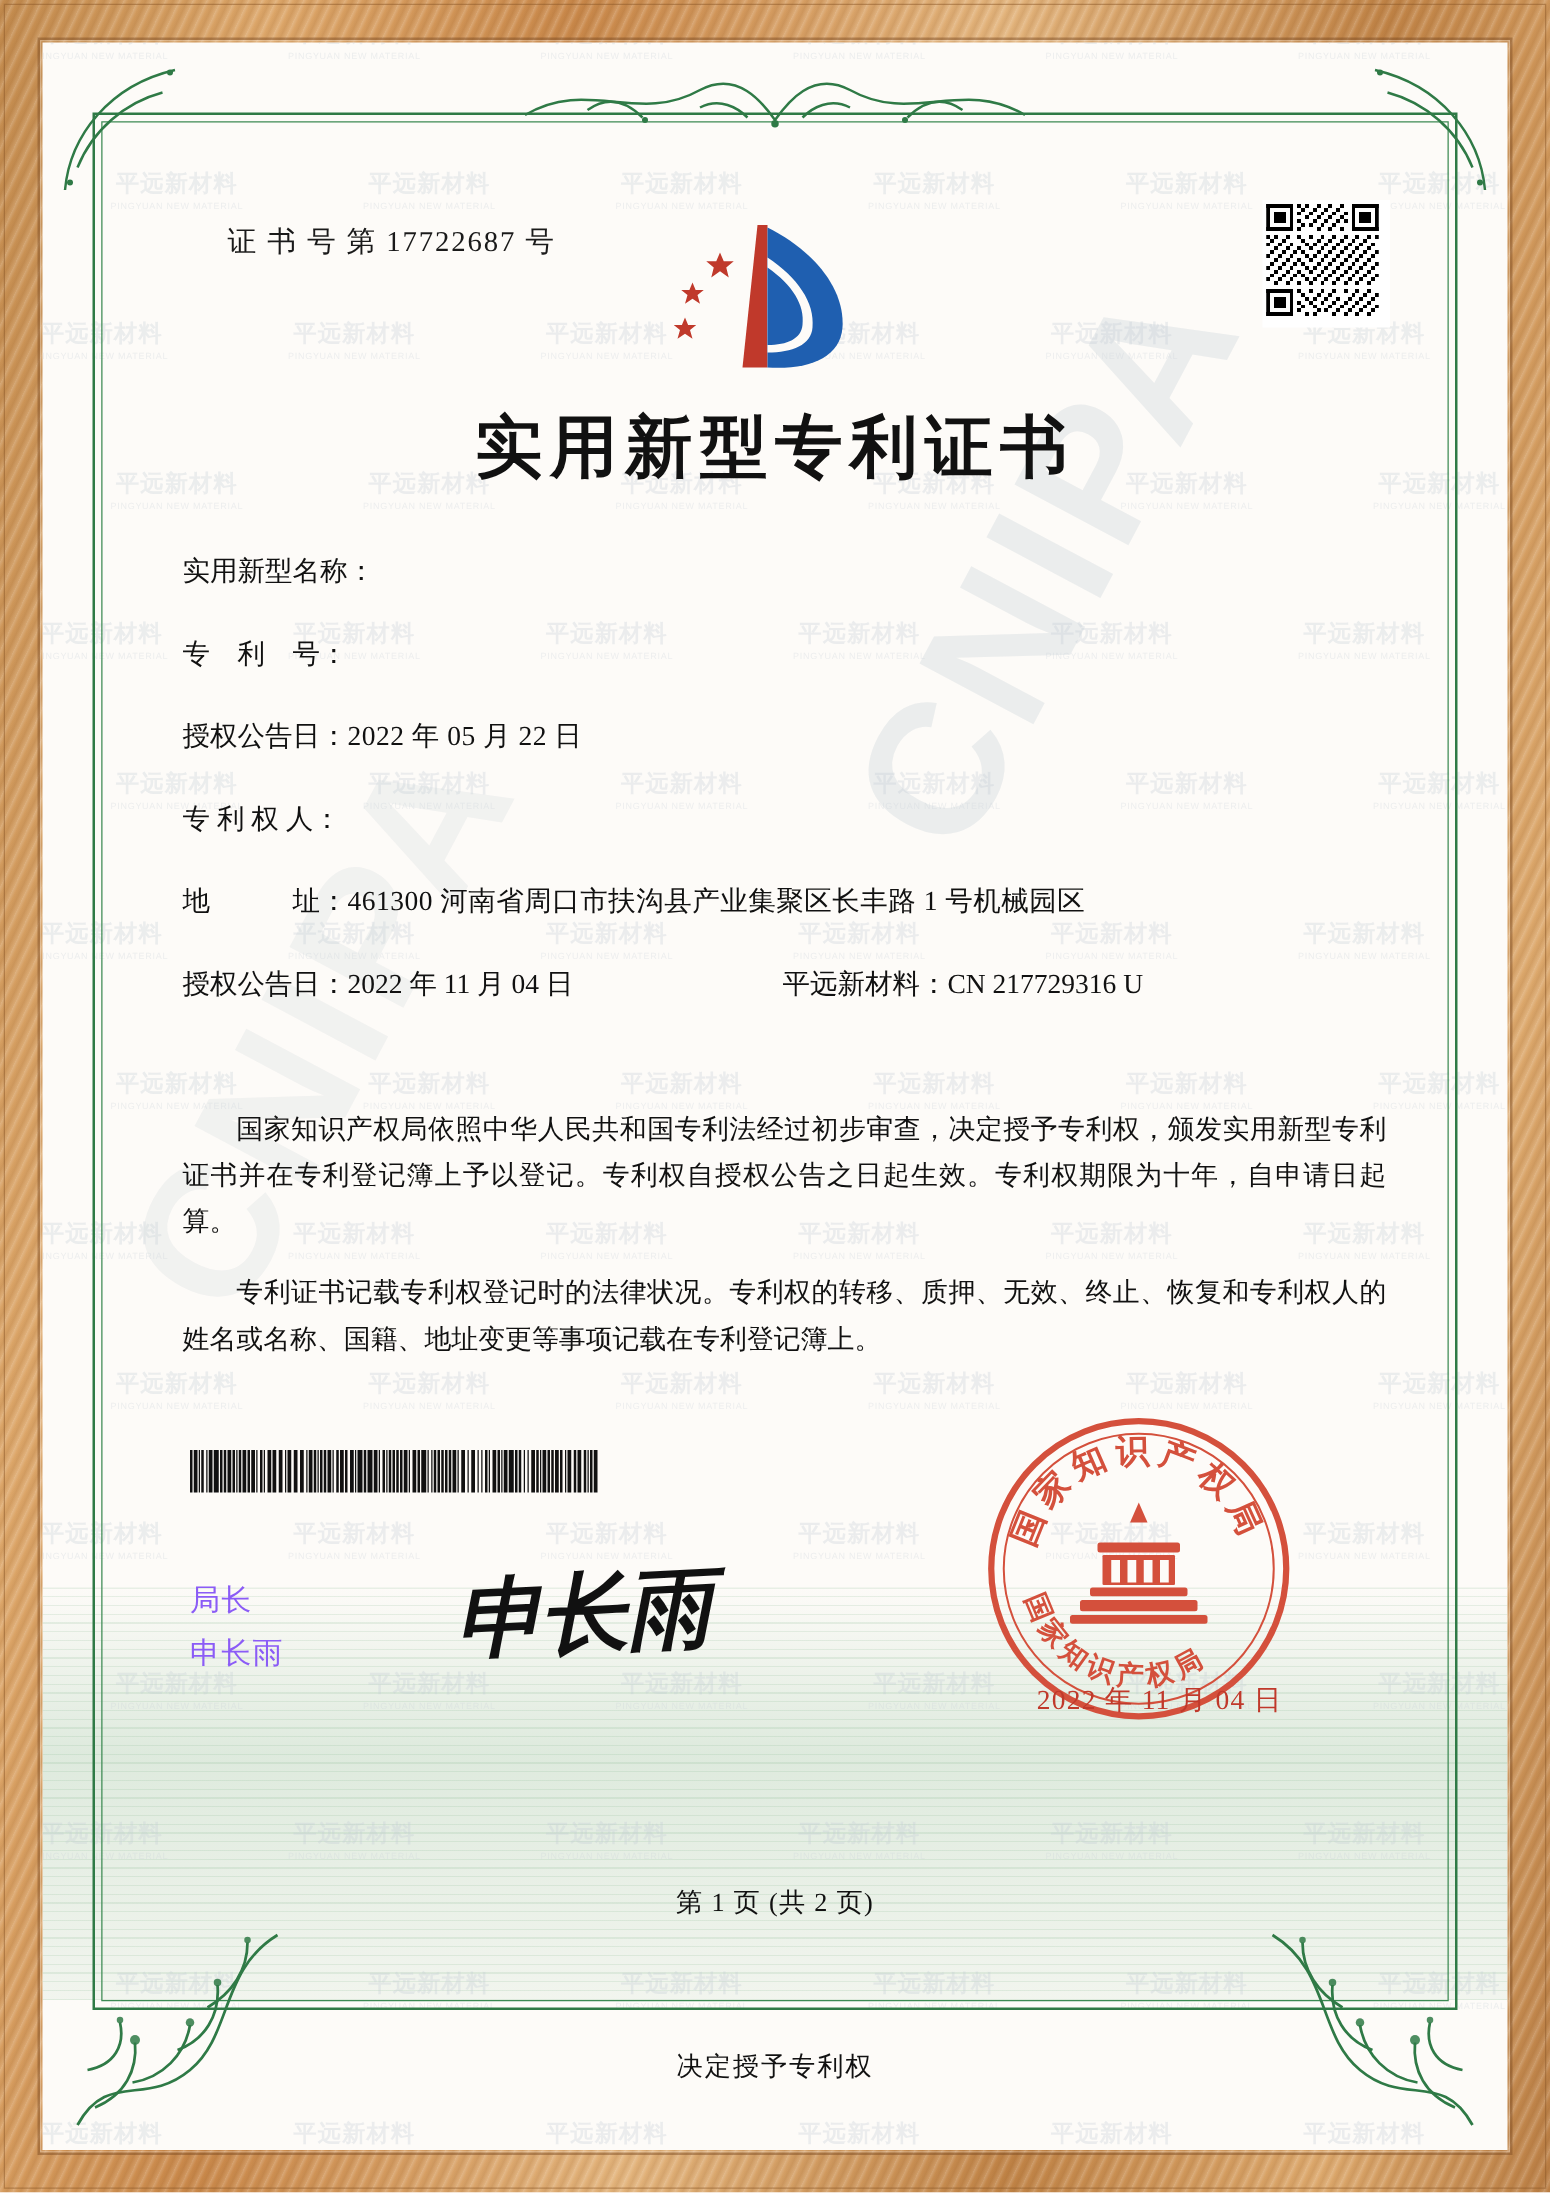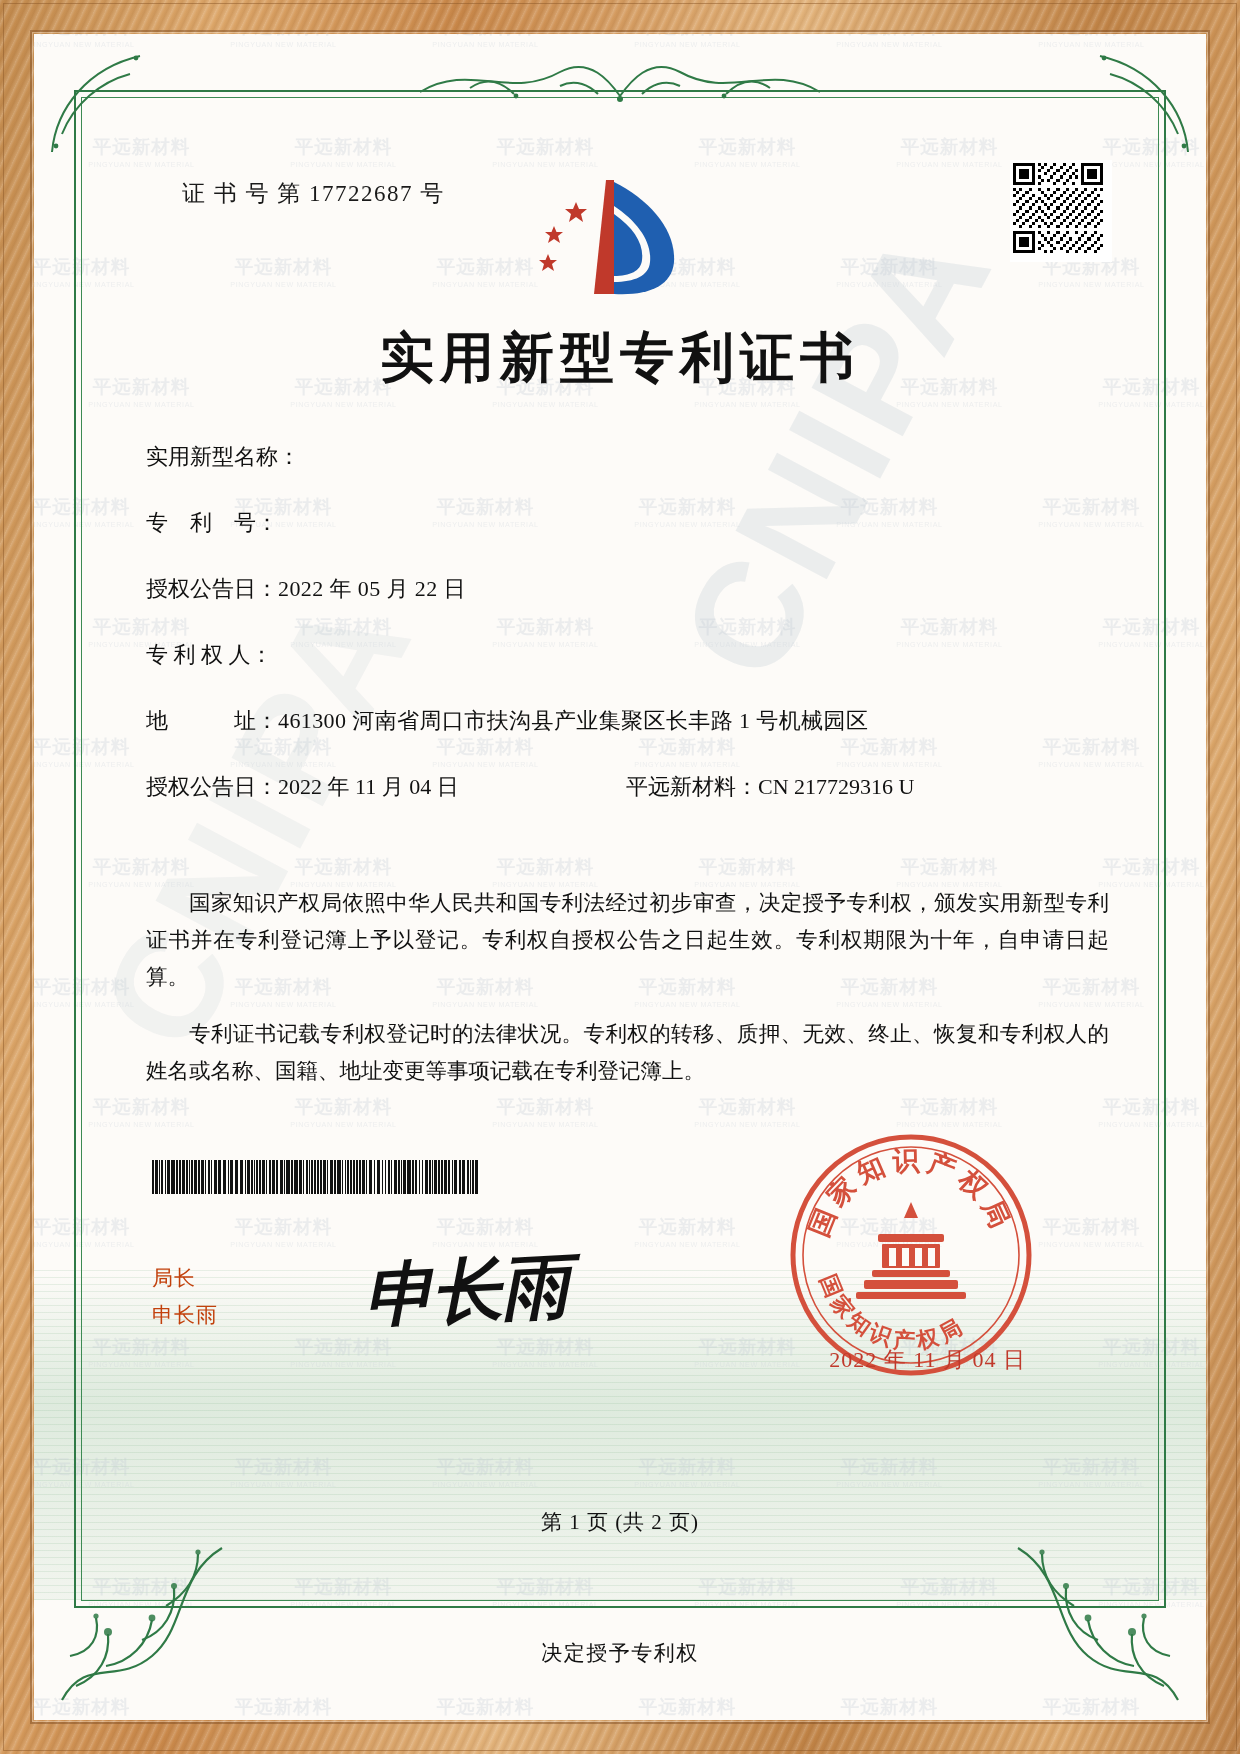--- a/index.html
+++ b/index.html
@@ -234,23 +234,23 @@
     width: 350px;
     display: flex;
     align-items: stretch;
   }
   .barcode i { display: block; background: #111; height: 100%; }
 
   
   .sig-label {
     position: absolute;
     left: 78px; top: 1170px;
-    font-size: 21px;
+    font-size: 24px;
     line-height: 1.75;
-    color: #c2410c;
+    color: #8b5cf6;
     letter-spacing: 1px;
   }
   .sig-script {
     position: absolute;
     left: 290px; top: 1155px;
     font-family: "DejaVu Serif", serif;
     font-size: 70px;
     font-style: italic;
     font-weight: 700;
     color: #111;

